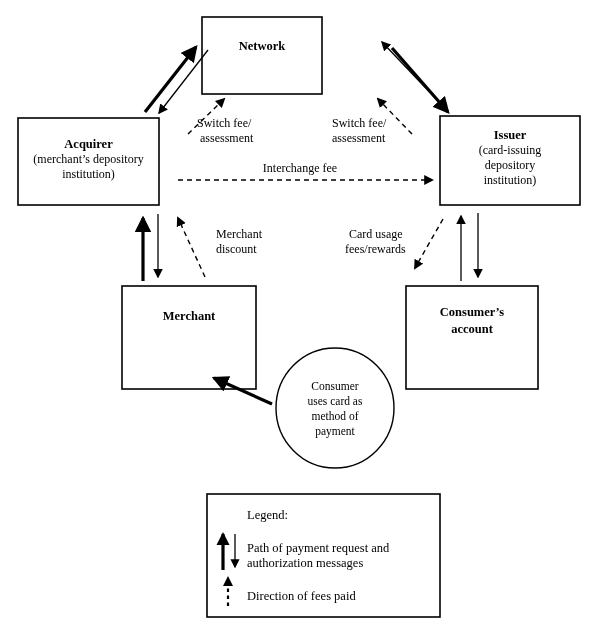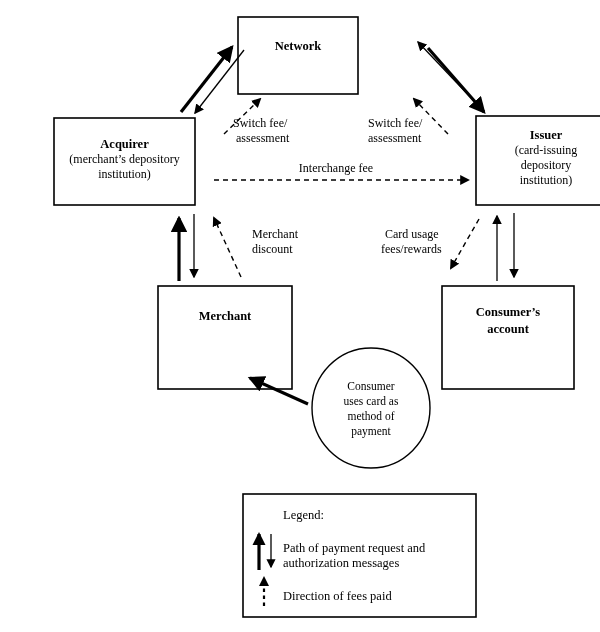--- a/index.html
+++ b/index.html
@@ -11,21 +11,20 @@
     width: 600px;
     height: 632px;
     font-family: "Liberation Serif", "DejaVu Serif", serif;
     color: #000000;
     overflow: hidden;
   }
   #diagram-root {
     position: relative;
     width: 493px;
     height: 632px;
-    margin-left: 36px;
   }
   svg.diagram {
     display: block;
     width: 600px;
     height: 632px;
   }
   .node-box {
     fill: #ffffff;
     stroke: #000000;
     stroke-width: 1.6;

